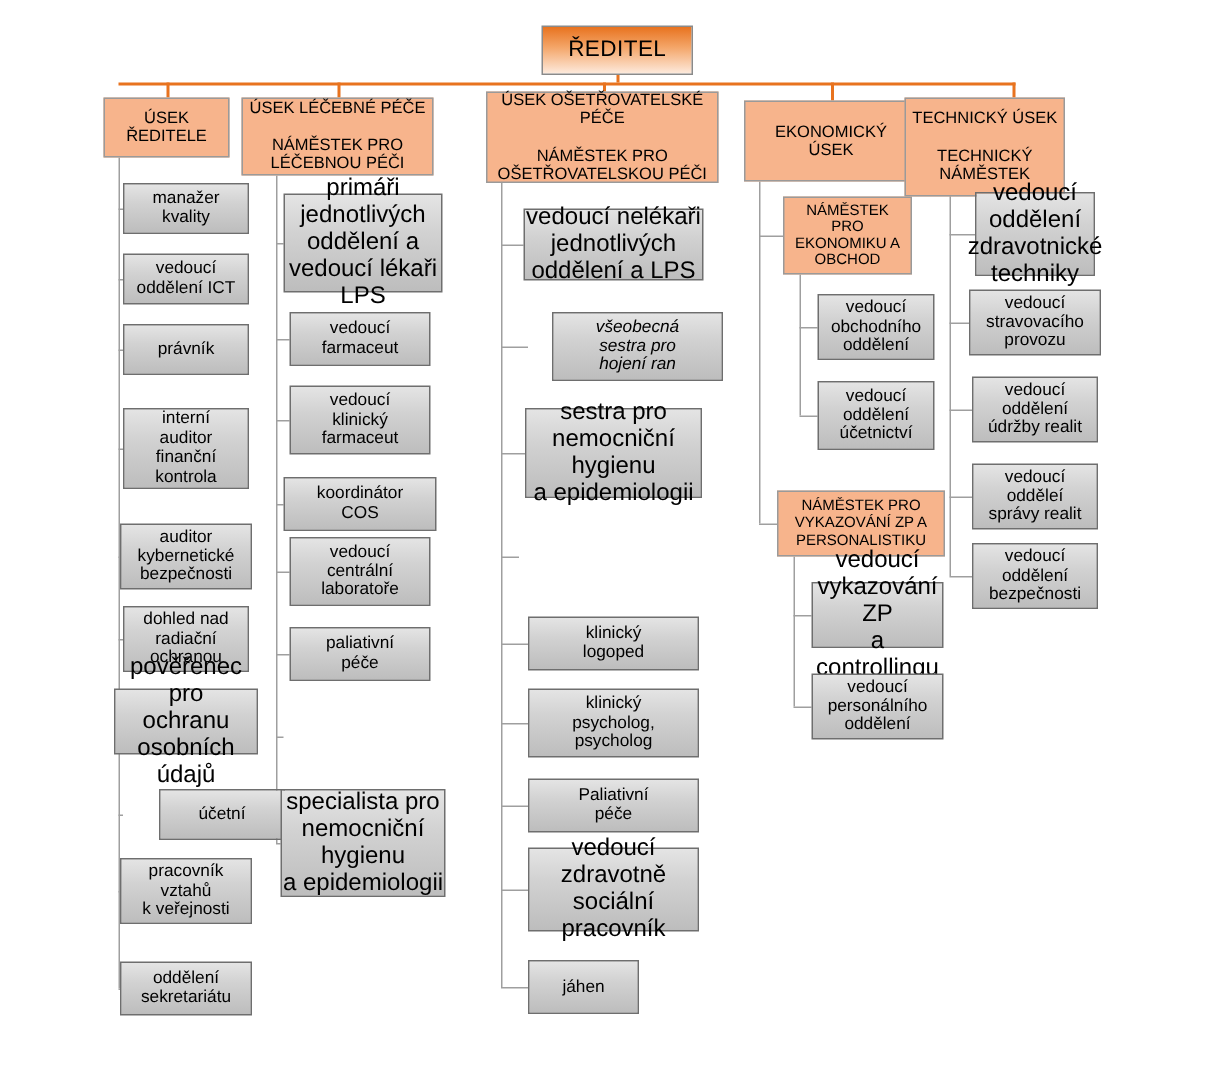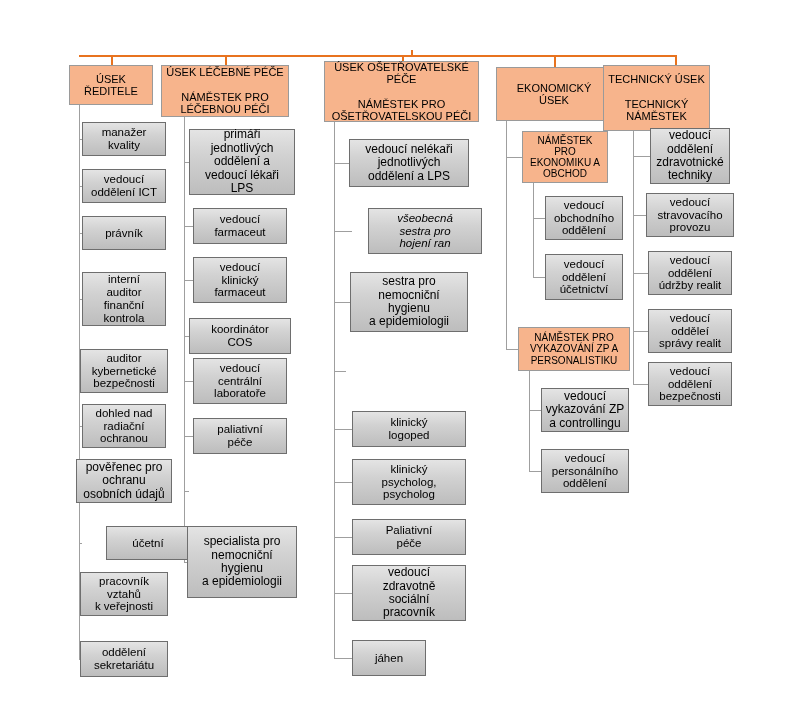--- a/index.html
+++ b/index.html
@@ -48,36 +48,37 @@
     font-size: 10px;
   }
   
   .node.gray {
     background: linear-gradient(to bottom, #e4e4e4 0%, #d2d2d2 38%, #bdbdbd 100%);
     border: 1px solid #6e6e6e;
     color: #000000;
     font-size: 11.5px;
   }
   .node.gray.sm {
-    font-size: 12px;
+    font-size: 16px;
   }
   
   .ln {
     position: absolute;
     z-index: 1;
   }
   .ln.h { height: 0; border-top: 1px solid #9f9f9f; }
   .ln.v { width: 0;  border-left: 1px solid #9f9f9f; }
   .ln.orange-h { height: 0; border-top: 2px solid #e8731f; }
   .ln.orange-v { width: 0;  border-left: 2px solid #e8731f; }
 </style>
 </head>
 <body>
 
 <div id="chart">
+    <div class="node root" style="left: 361px; top: 17px; width: 101px; height: 33px;">ŘEDITEL</div>
     <div class="ln orange-v" style="left: 411px; top: 50px; height: 5px;"></div>
     <div class="ln orange-h" style="left: 79px; top: 55px; width: 598px;"></div>
     <div class="node orange" style="left: 69px; top: 65px; width: 84px; height: 40px;">ÚSEK
 ŘEDITELE</div>
     <div class="ln orange-v" style="left: 111px; top: 55px; height: 10px;"></div>
     <div class="ln v" style="left: 79px; top: 105px; height: 554px;"></div>
     <div class="node gray" style="left: 82px; top: 122px; width: 84px; height: 34px;">manažer
 kvality</div>
     <div class="ln h" style="left: 79px; top: 139px; width: 3px;"></div>
     <div class="node gray" style="left: 82px; top: 169px; width: 84px; height: 34px;">vedoucí

